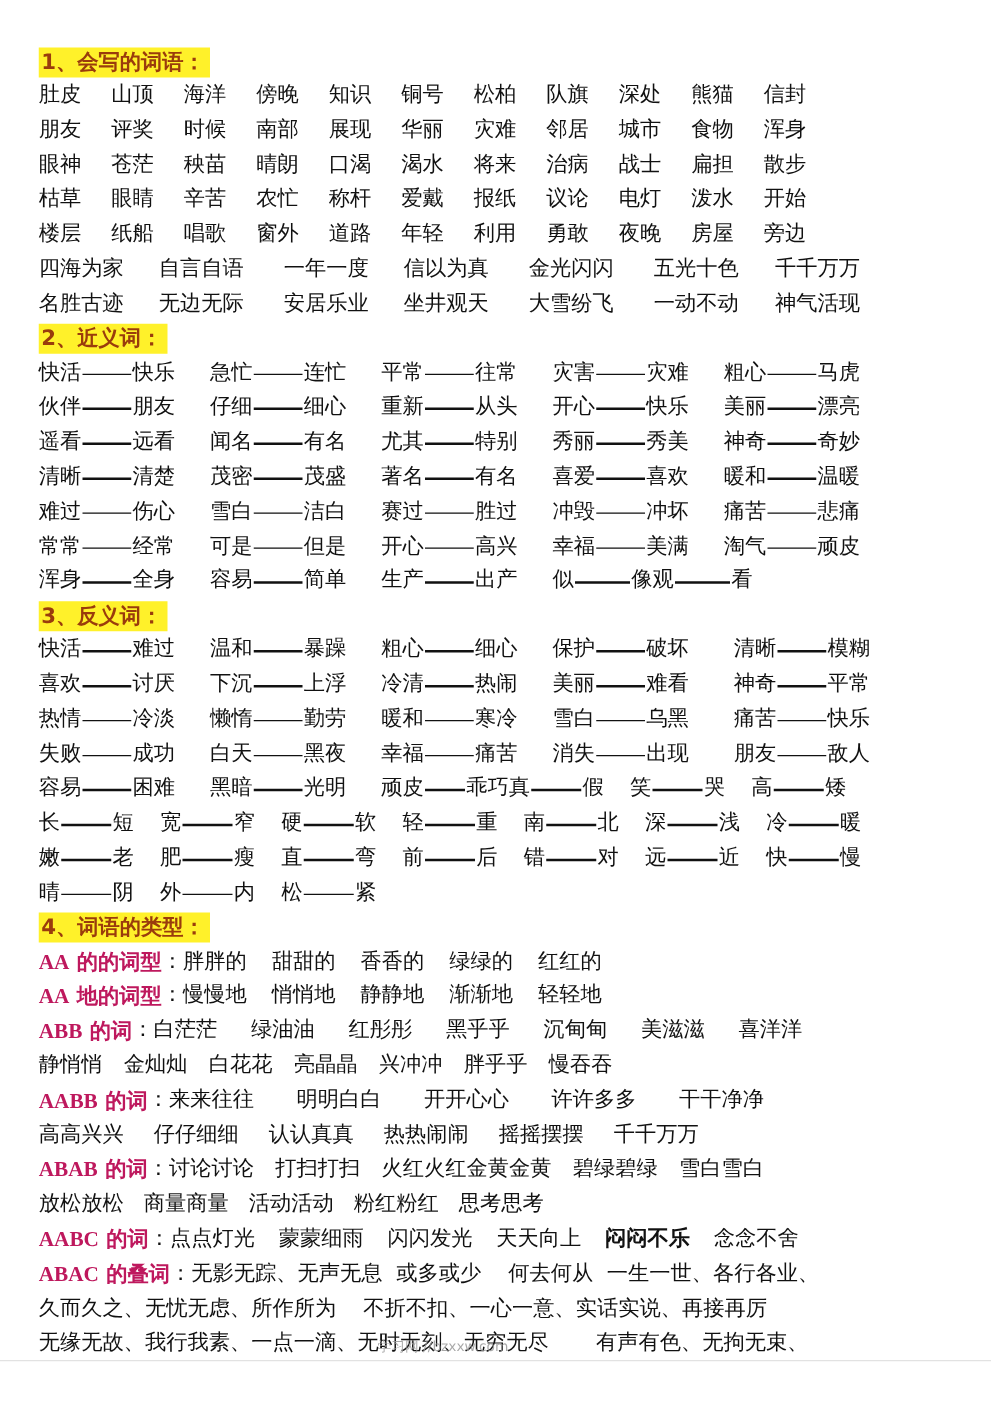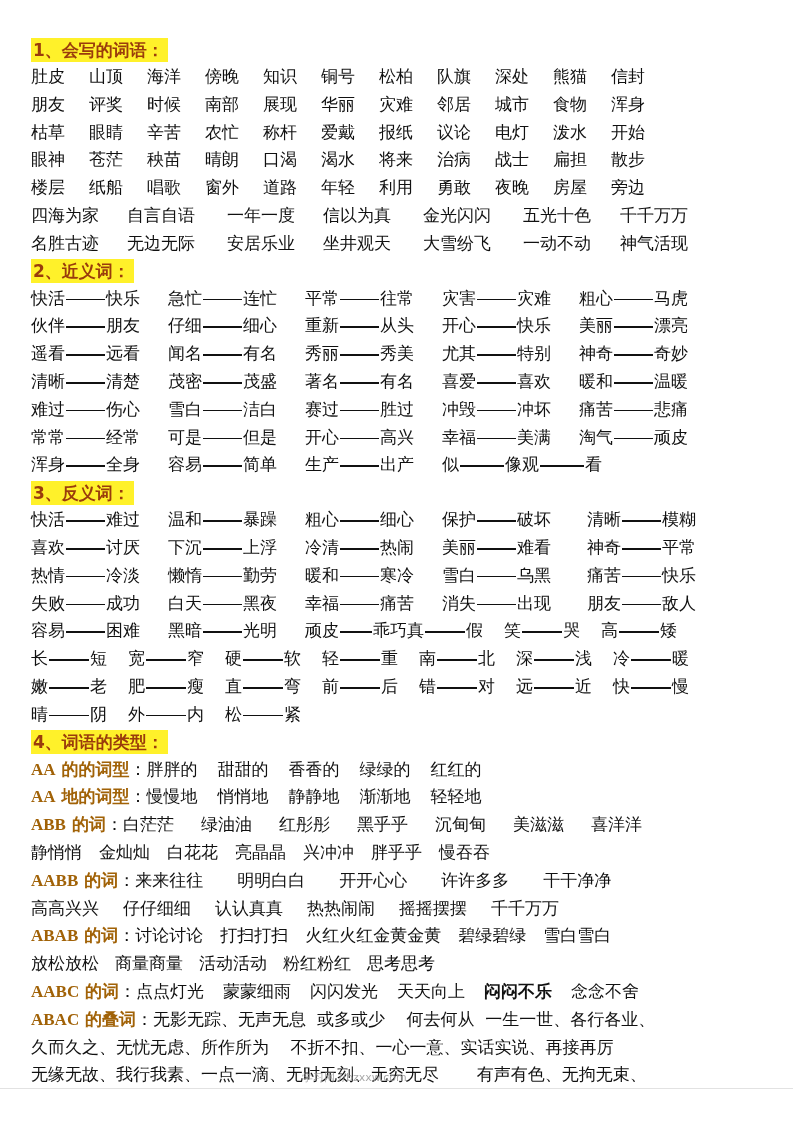--- a/index.html
+++ b/index.html
@@ -40,21 +40,21 @@
     .pair { display: inline-flex; align-items: center; }
     .dash {
       display: inline-block; height: 1.6px; background: #111;
       width: 39px; margin: 0 1px; position: relative; top: 1px;
     }
     .s2 .pair { width: 137px; }
     .s2 .pair.short { width: 99px; }
     .s3 .pair { width: 137px; }
     .s3 .pair.single { width: 97px; }
     .s3 .pair.single .dash { width: 39px; }
-    .label { color: #a16207; font-weight: bold; }
+    .label { color: #be185d; font-weight: bold; }
     .label .latin { font-family: "Liberation Serif", serif; font-weight: bold; }
     .s4 .row { font-size: 17px; }
     .watermark {
       position: absolute; left: 302px; top: 1070px;
       color: #9a9a9a; font-size: 11px; font-family: "DejaVu Sans", sans-serif;
       opacity: .85;
     }
     .bottom-rule {
       position: absolute; left: 0; right: 0; top: 1088px; height: 1px; background: #e2e2e2;
     }
@@ -88,44 +88,44 @@
         <span class="cell">南部</span>
         <span class="cell">展现</span>
         <span class="cell">华丽</span>
         <span class="cell">灾难</span>
         <span class="cell">邻居</span>
         <span class="cell">城市</span>
         <span class="cell">食物</span>
         <span class="cell">浑身</span>
     </div>
     <div class="row">
+      <span class="cell">眼神</span>
+        <span class="cell">苍茫</span>
+        <span class="cell">秧苗</span>
+        <span class="cell">晴朗</span>
+        <span class="cell">口渴</span>
+        <span class="cell">渴水</span>
+        <span class="cell">将来</span>
+        <span class="cell">治病</span>
+        <span class="cell">战士</span>
+        <span class="cell">扁担</span>
+        <span class="cell">散步</span>
+    </div>
+    <div class="row">
       <span class="cell">枯草</span>
         <span class="cell">眼睛</span>
         <span class="cell">辛苦</span>
         <span class="cell">农忙</span>
         <span class="cell">称杆</span>
         <span class="cell">爱戴</span>
         <span class="cell">报纸</span>
         <span class="cell">议论</span>
         <span class="cell">电灯</span>
         <span class="cell">泼水</span>
         <span class="cell">开始</span>
-    </div>
-    <div class="row">
-      <span class="cell">眼神</span>
-        <span class="cell">苍茫</span>
-        <span class="cell">秧苗</span>
-        <span class="cell">晴朗</span>
-        <span class="cell">口渴</span>
-        <span class="cell">渴水</span>
-        <span class="cell">将来</span>
-        <span class="cell">治病</span>
-        <span class="cell">战士</span>
-        <span class="cell">扁担</span>
-        <span class="cell">散步</span>
     </div>
     <div class="row">
       <span class="cell">楼层</span>
         <span class="cell">纸船</span>
         <span class="cell">唱歌</span>
         <span class="cell">窗外</span>
         <span class="cell">道路</span>
         <span class="cell">年轻</span>
         <span class="cell">利用</span>
         <span class="cell">勇敢</span>
@@ -216,28 +216,28 @@
           <span>遥看</span>
           <span class="dash"></span>
           <span>远看</span>
         </span>
         <span class="pair">
           <span>闻名</span>
           <span class="dash"></span>
           <span>有名</span>
         </span>
         <span class="pair">
+          <span>尤其</span>
+          <span class="dash"></span>
+          <span>特别</span>
+        </span>
+        <span class="pair">
           <span>秀丽</span>
           <span class="dash"></span>
           <span>秀美</span>
-        </span>
-        <span class="pair">
-          <span>尤其</span>
-          <span class="dash"></span>
-          <span>特别</span>
         </span>
         <span class="pair">
           <span>神奇</span>
           <span class="dash"></span>
           <span>奇妙</span>
         </span>
       </div>
       <div class="row">
         <span class="pair">
           <span>清晰</span>

